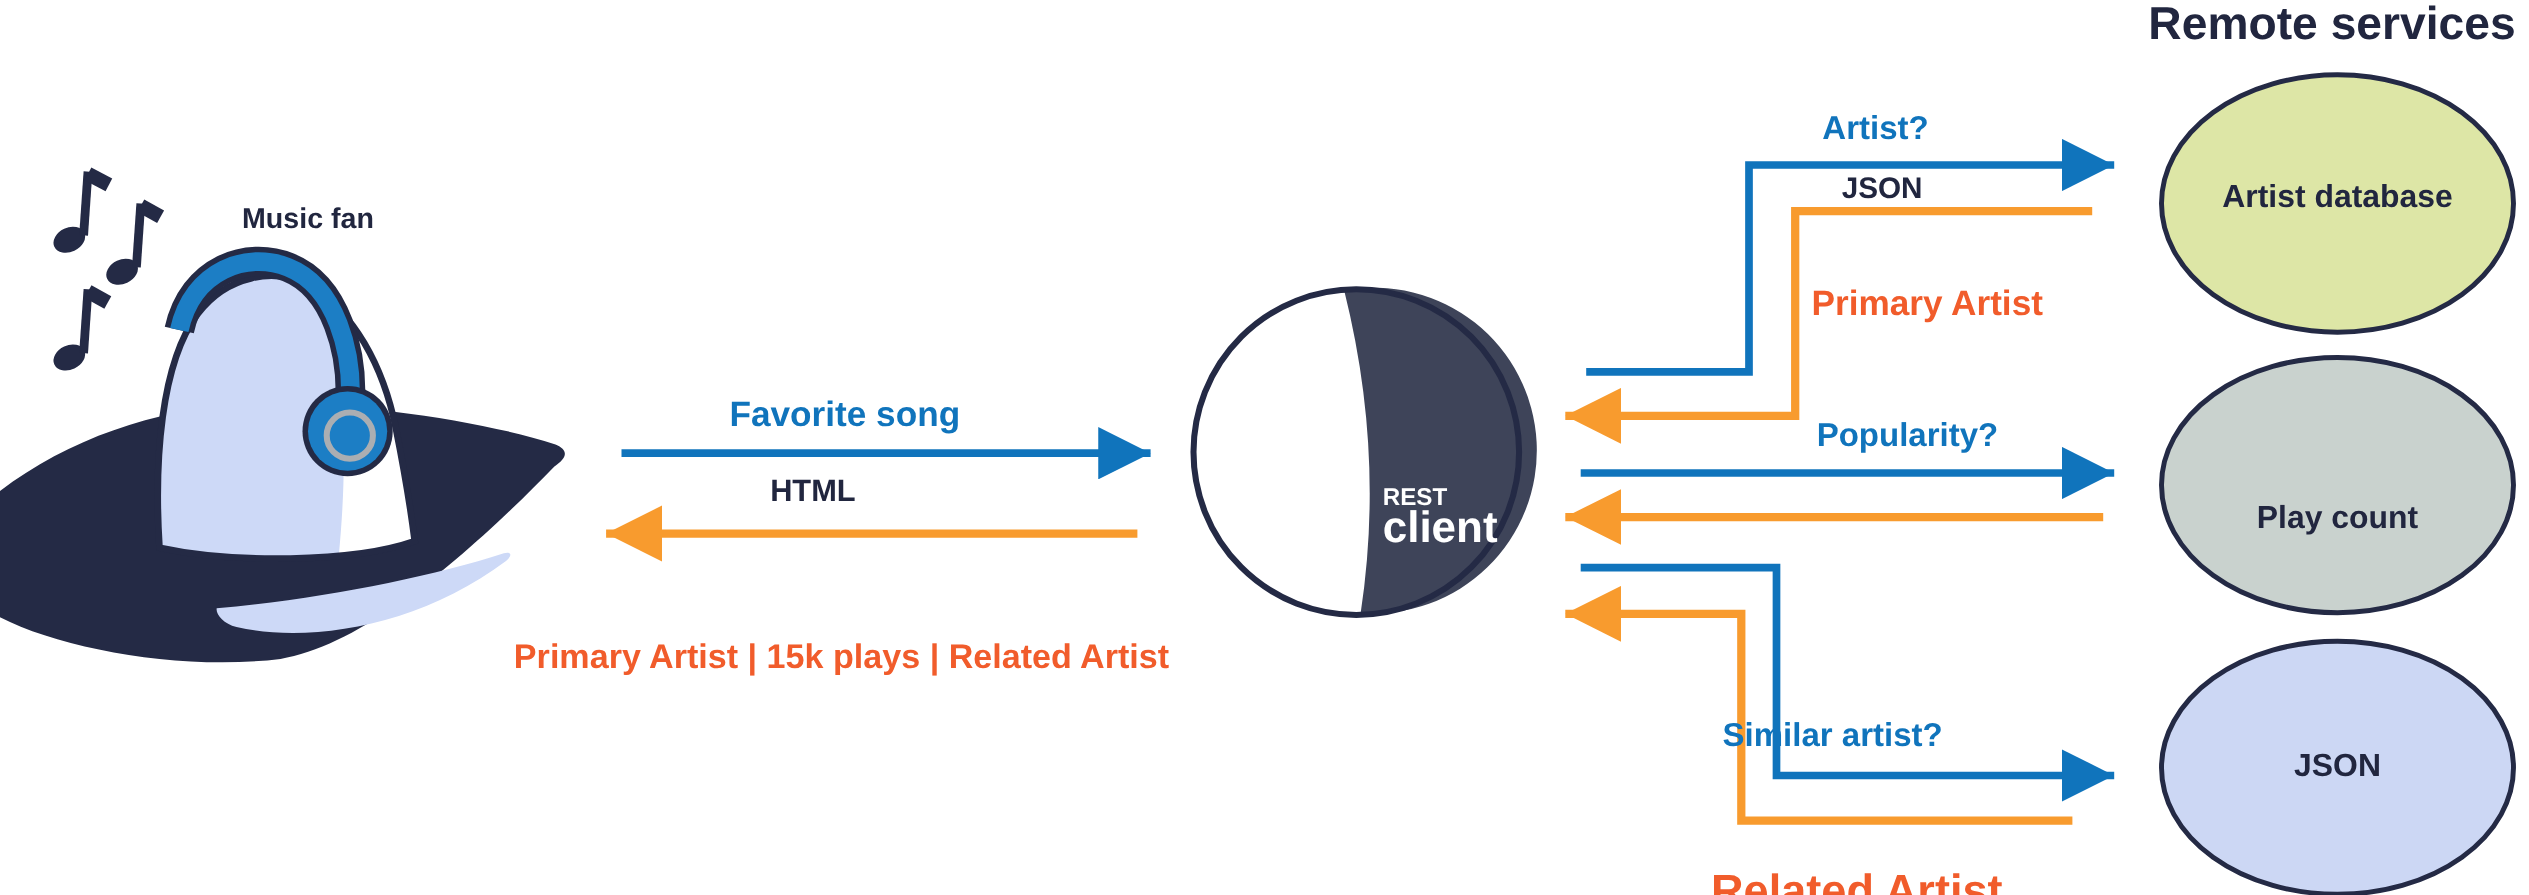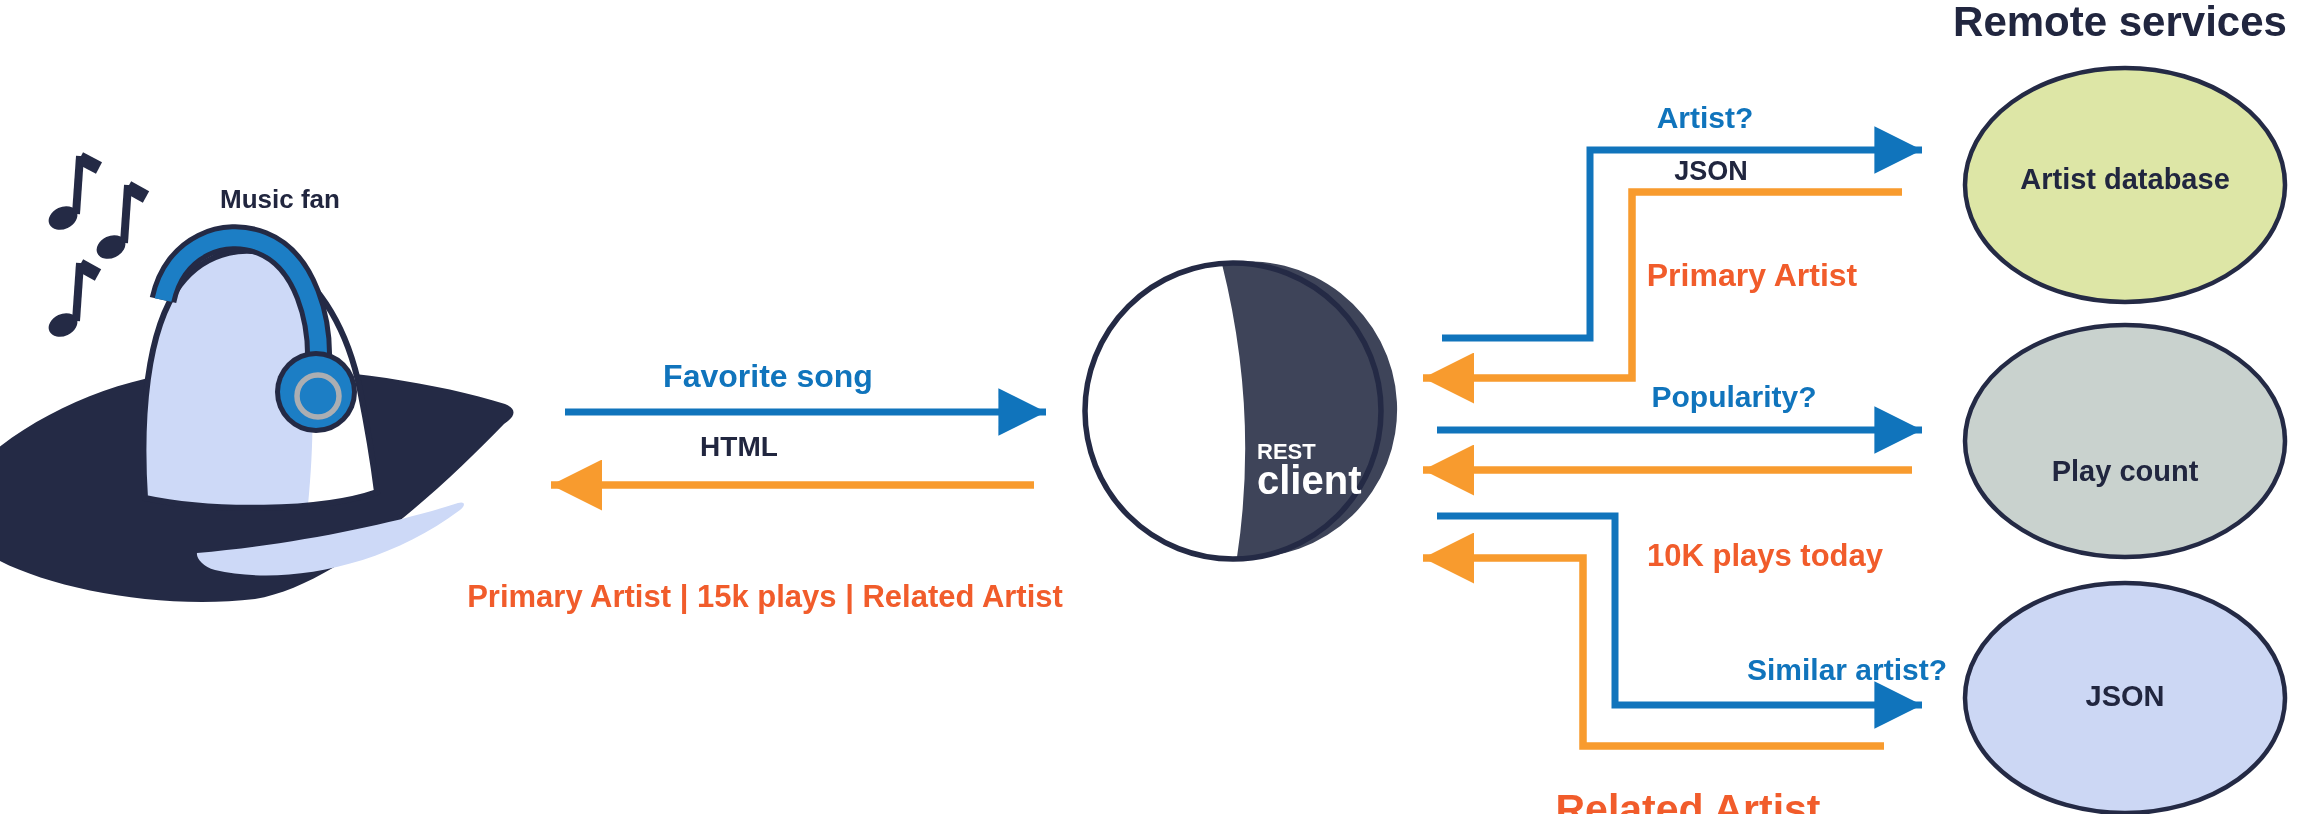--- a/index.html
+++ b/index.html
@@ -127,23 +127,22 @@
   <div class="label orange" style="left:765px;top:557px;font-size:31px;">Primary Artist | 15k plays | Related Artist</div>
 
   <div class="label-left white" style="left:1257px;top:420px;font-size:22px;margin-top:32px;">REST</div>
   <div class="label-left white" style="left:1257px;top:480px;font-size:40px;">client</div>
 
   <div class="label blue" style="left:1705px;top:117px;font-size:30px;">Artist?</div>
   <div class="label navy" style="left:1690px;top:172px;font-size:27px;margin-left:21px;">JSON</div>
   <div class="label orange" style="left:1752px;top:236px;font-size:32px;">Primary Artist</div>
 
   <div class="label blue" style="left:1734px;top:396px;font-size:30px;">Popularity?</div>
-  <div class="label orange" style="left:1765px;top:516px;font-size:31px;">10K plays today</div>
 
-  <div class="label blue" style="left:1847px;top:669px;font-size:30px;">Similar artist?</div>
+  <div class="label blue" style="left:1666px;top:669px;font-size:30px;">Similar artist?</div>
   <div class="label orange" style="left:1688px;top:770px;font-size:41px;">Related Artist</div>
 
   <div class="label navy" style="left:2120px;top:22px;font-size:42px;">Remote services</div>
 
   <div class="label navy" style="left:2125px;top:180px;font-size:29px;">Artist database</div>
   <div class="label navy" style="left:2125px;top:440px;font-size:29px;margin-top:32px;">Play count</div>
   <div class="label navy" style="left:2125px;top:697px;font-size:29px;">JSON</div>
 
 </div>
 

